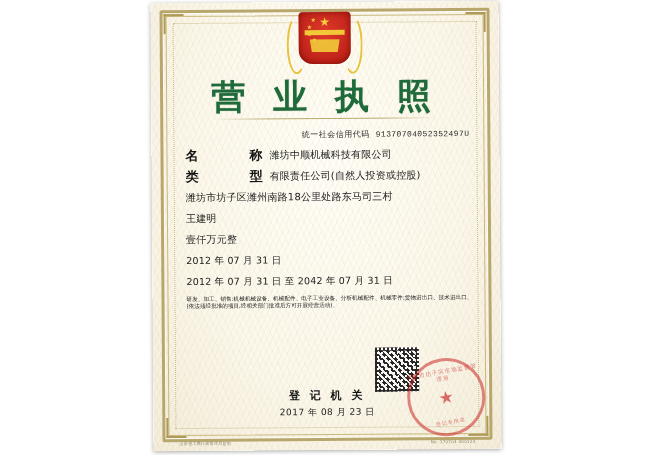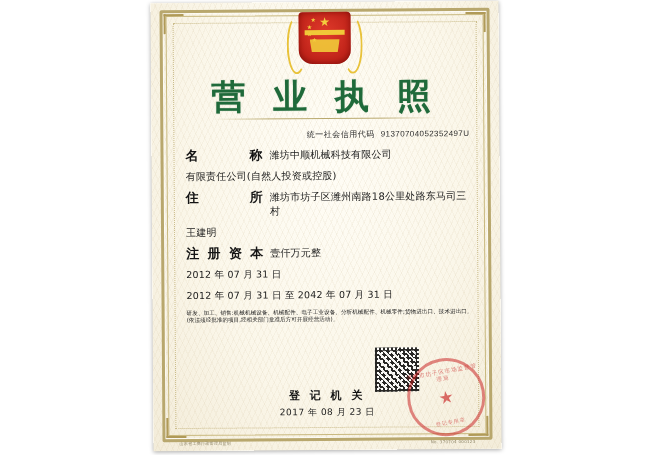--- a/index.html
+++ b/index.html
@@ -174,21 +174,21 @@
     align-items: baseline;
     font-size: 8px;
     color: #2b2b2b;
   }
   .credit-label {
     letter-spacing: 0.5px;
     margin-right: 6px;
     margin-left: 39px;
   }
   .credit-value {
-    font-family: Liberation Sans, sans-serif;
+    font-family: Liberation Mono, monospace;
     font-size: 8px;
     letter-spacing: 0.4px;
   }
 
   
   .fields {
     position: absolute;
     left: 34px;
     right: 28px;
     top: 146px;
@@ -352,34 +352,33 @@
     </div>
 
     <div class="fields">
 
       <div class="row">
         <div class="lbl">名称</div>
         <div class="val">潍坊中顺机械科技有限公司</div>
       </div>
 
       <div class="row">
+        <div class="lbl">类型</div>
         <div class="val">有限责任公司(自然人投资或控股)</div>
       </div>
 
       <div class="row">
-        <div class="lbl">住所</div>
         <div class="val">潍坊市坊子区潍州南路18公里处路东马司三村</div>
       </div>
 
       <div class="row">
         <div class="val">王建明</div>
       </div>
 
       <div class="row">
-        <div class="lbl">注册资本</div>
         <div class="val">壹仟万元整</div>
       </div>
 
       <div class="row tight">
         <div class="val">2012 年 07 月 31 日</div>
       </div>
 
       <div class="row tight">
         <div class="val">2012 年 07 月 31 日 至 2042 年 07 月 31 日</div>
       </div>

